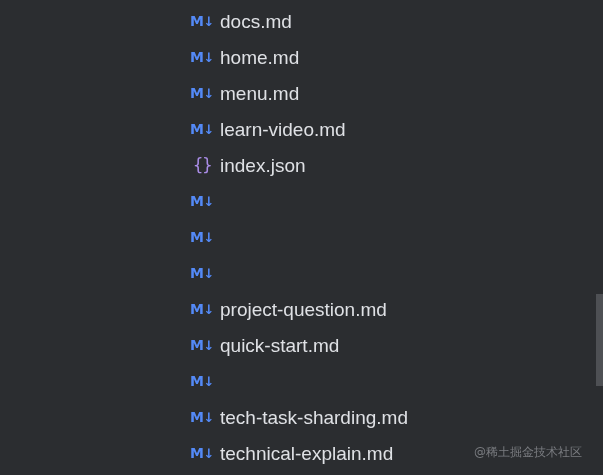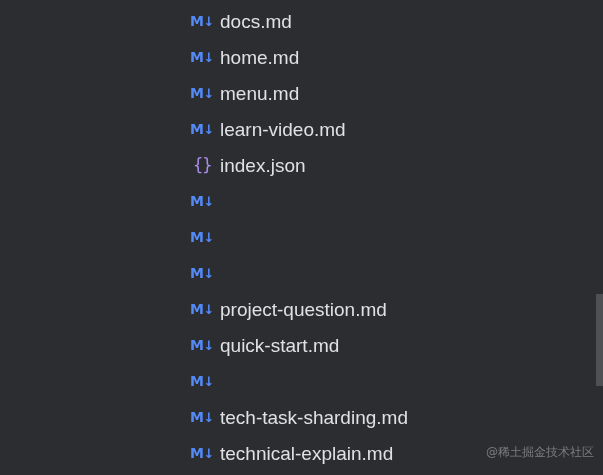--- a/index.html
+++ b/index.html
@@ -84,21 +84,20 @@
       background: #4e5054;
     }
     .watermark {
       position: absolute;
       left: 474px;
       top: 444px;
       font-family: "DejaVu Sans", sans-serif;
       font-size: 12px;
       color: #7a7c80;
       white-space: nowrap;
-      margin-left: 12px;
     }
   </style>
 </head>
 <body>
 
 <div class="panel">
   <div class="tree">
 
     <div class="row">
       <span class="icon md-icon">

